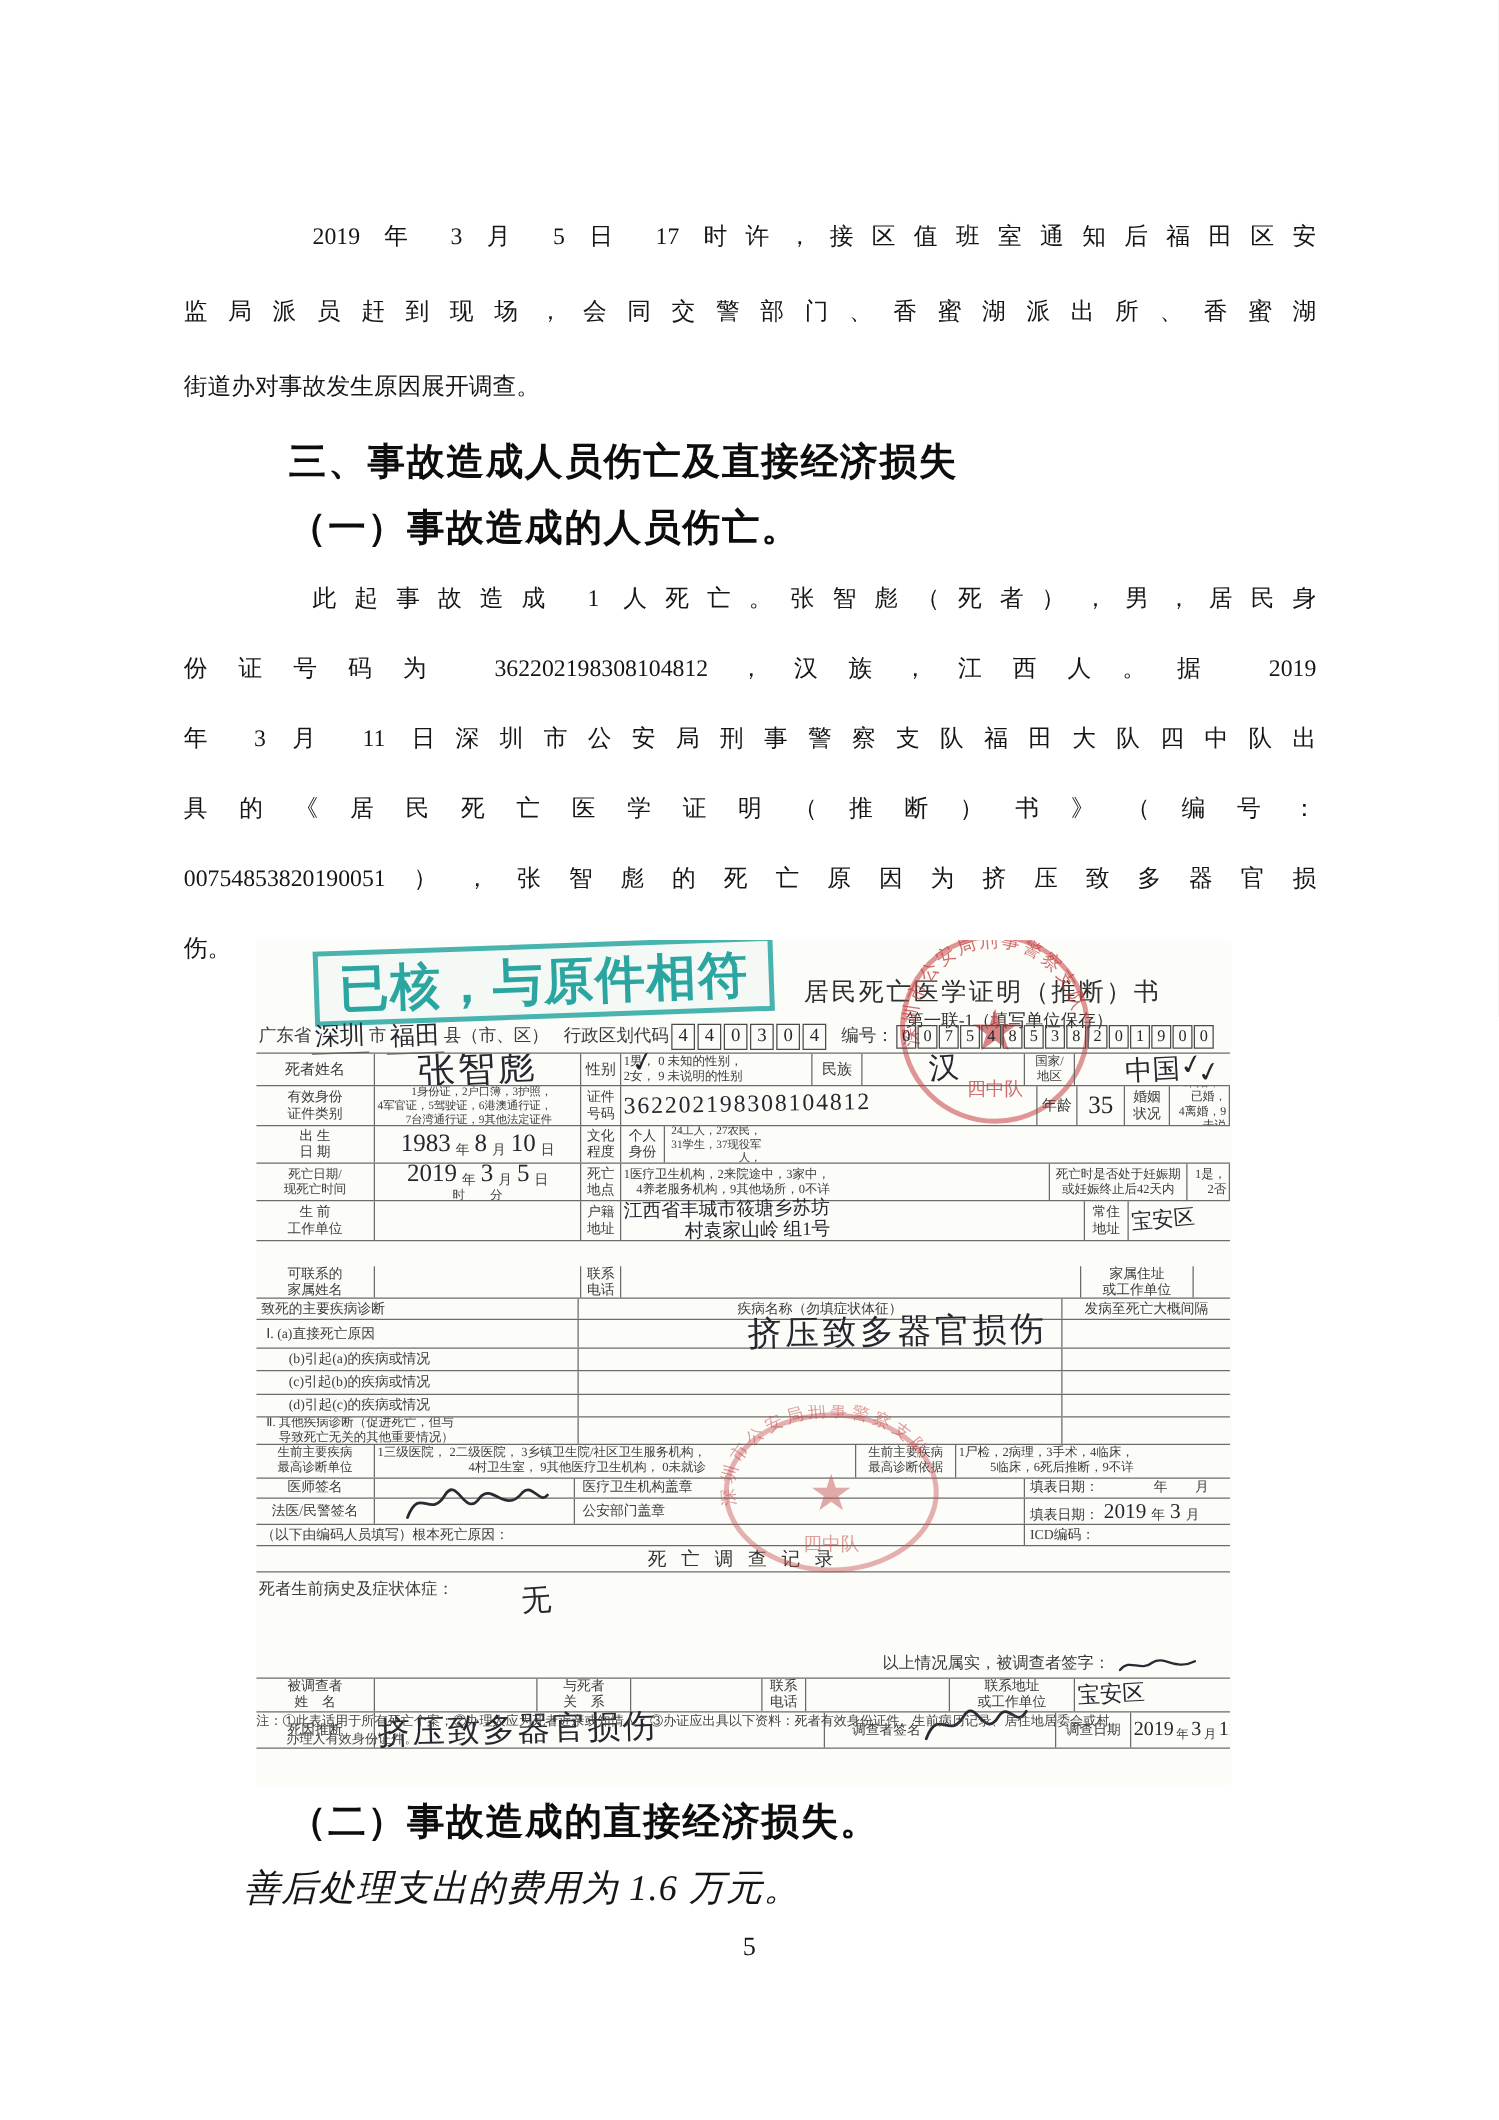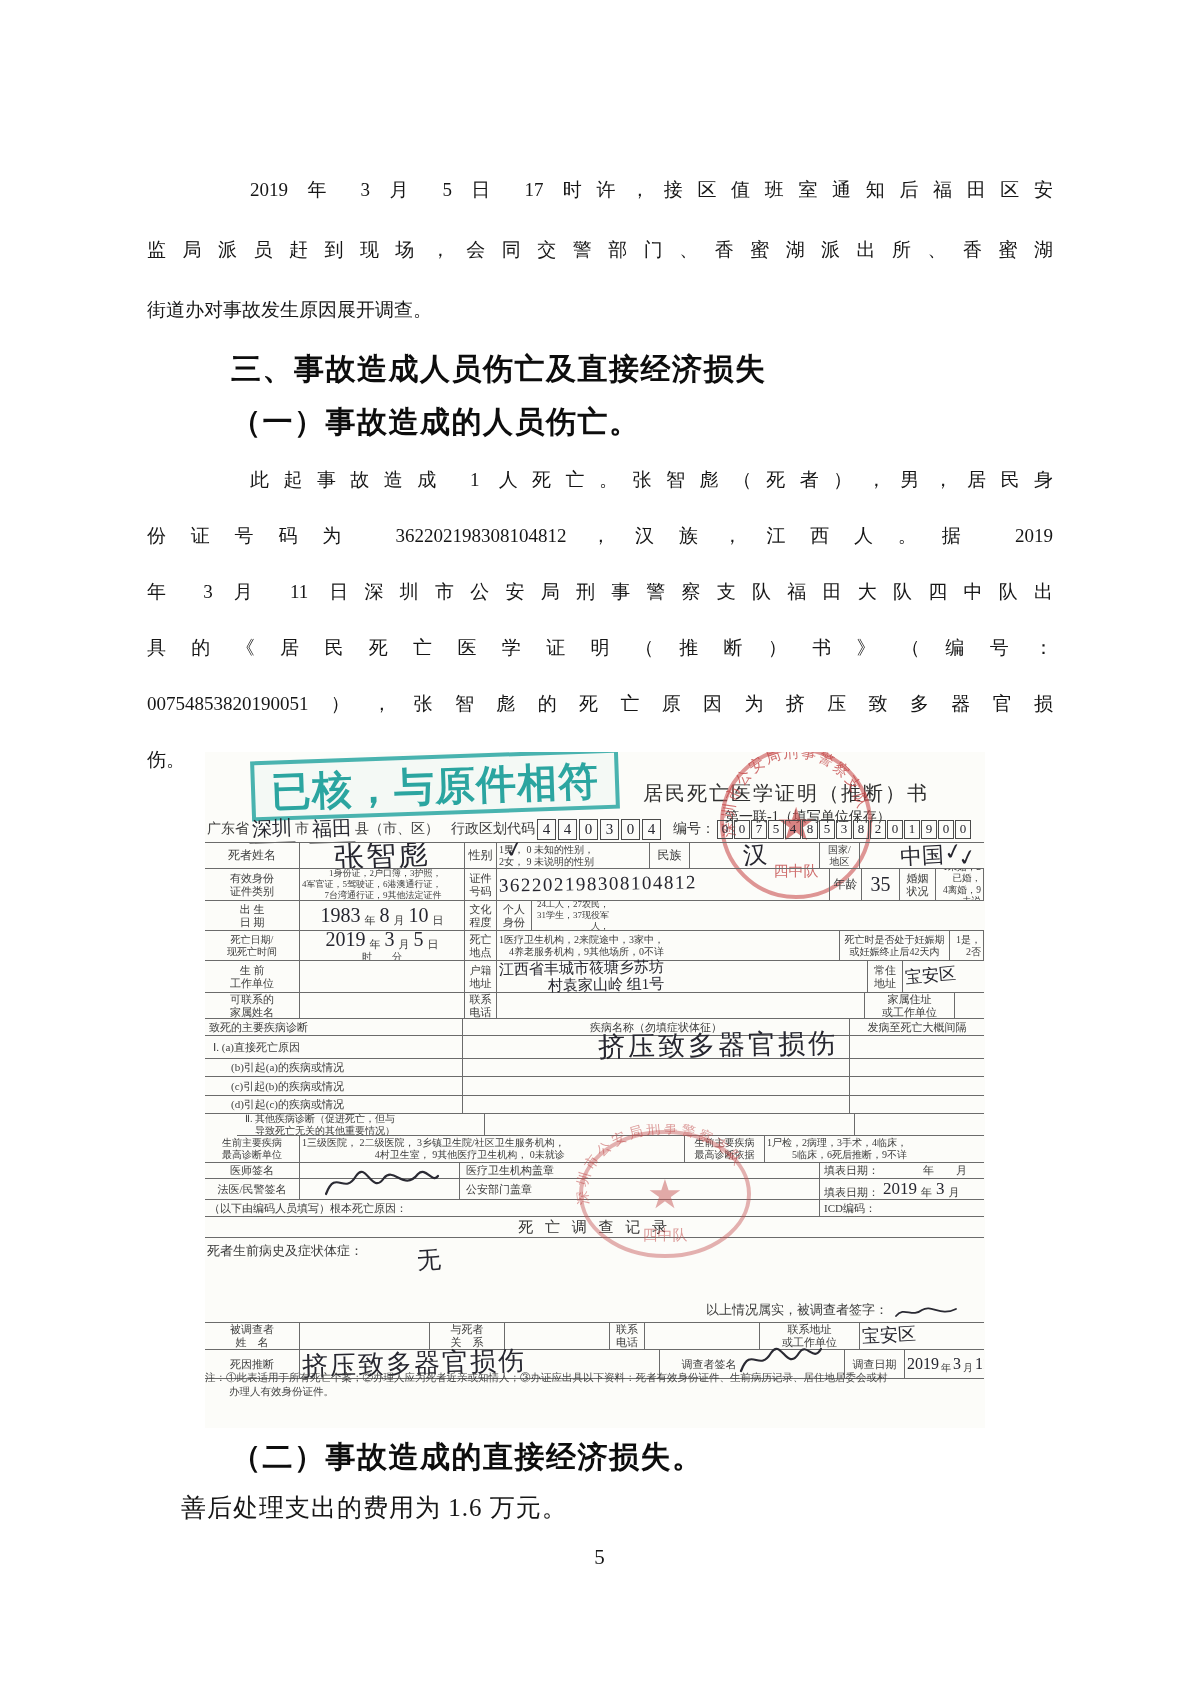--- a/index.html
+++ b/index.html
@@ -12,21 +12,21 @@
   
   .para { position:absolute; left:147px; width:906px; }
   .line { font-size:19px; height:56px; line-height:56px; white-space:nowrap; }
   .p1 .line { height:60px; line-height:60px; }
   .line.j { white-space:normal; text-align:justify; text-align-last:justify; }
   .line.ind { text-indent:103px; }
   .hstrong {
     position:absolute; font-family:"Liberation Sans", sans-serif;
     font-weight:bold; font-size:30px; letter-spacing:1.5px; color:#0d0d0d;
   }
-  .p3 { position:absolute; left:133px; width:906px; font-size:25px; text-indent:48px; letter-spacing:1px; }
+  .p3 { position:absolute; left:147px; width:906px; font-size:29px; text-indent:48px; letter-spacing:1px;font-style:italic; }
   .pageno { position:absolute; top:1545px; left:0; width:100%; text-align:center; font-size:21px; }
 
   
   .scan {
     position:absolute; left:205px; top:752px; width:780px; height:676px;
     background:#fcfcf9; overflow:hidden; color:#3b3b3b;
     font-family:"Liberation Serif", serif;
   }
   .stamp-verify {
     position:absolute; left:46px; top:3px; width:368px; height:60px;
@@ -261,21 +261,21 @@
             <span class="hw hwsm pre" style="transform:rotate(-1deg); line-height:1.1;">江西省丰城市筱塘乡苏坊
 村袁家山岭 组1号</span>
           </div>
         <div class="fc pre f11" style="width:35px;">常住
 地址</div>
         <div class="fc l" style="width:81px;">
             <span class="hw" style="font-size:17px; transform:rotate(-5deg);">宝安区</span>
           </div>
       </div>
 
-      <div class="fr" style="height:26px;">
+      <div class="fr" style="height:26px;margin-top:20px;">
         <div class="fc pre f11" style="width:95px;">可联系的
 家属姓名</div>
         <div class="fc" style="width:165px;"></div>
         <div class="fc pre f11" style="width:32px;">联系
 电话</div>
         <div class="fc" style="width:368px;"></div>
         <div class="fc pre f11" style="width:90px;">家属住址
 或工作单位</div>
         <div class="fc" style="width:29px;"></div>
       </div>
@@ -303,21 +303,21 @@
         <div class="fc l f11" style="width:258px; padding-left:26px;">(c)引起(b)的疾病或情况</div>
         <div class="fc" style="width:387px;"></div>
         <div class="fc" style="width:134px;"></div>
       </div>
       <div class="fr" style="height:18px;">
         <div class="fc l f11" style="width:258px; padding-left:26px;">(d)引起(c)的疾病或情况</div>
         <div class="fc" style="width:387px;"></div>
         <div class="fc" style="width:134px;"></div>
       </div>
 
-      <div class="fr" style="height:22px;margin-left:32px;">
+      <div class="fr" style="height:22px;">
         <div class="fc l pre f10" style="width:258px; padding-left:8px;">Ⅱ. 其他疾病诊断（促进死亡，但与
 导致死亡无关的其他重要情况）</div>
         <div class="fc" style="width:387px;"></div>
         <div class="fc" style="width:134px;"></div>
       </div>
 
       <div class="fr" style="height:27px;">
         <div class="fc pre f10" style="width:95px;">生前主要疾病
 最高诊断单位</div>
         <div class="fc pre f10 l" style="width:385px;">1三级医院，  2二级医院，  3乡镇卫生院/社区卫生服务机构，

